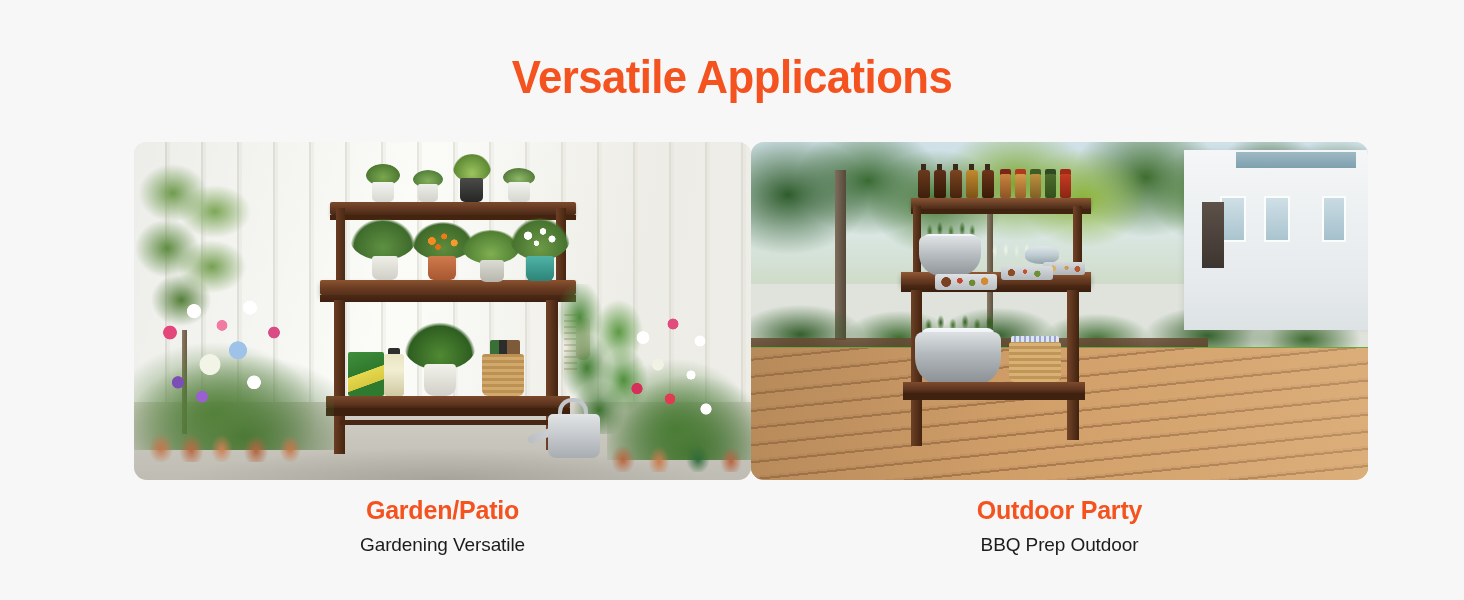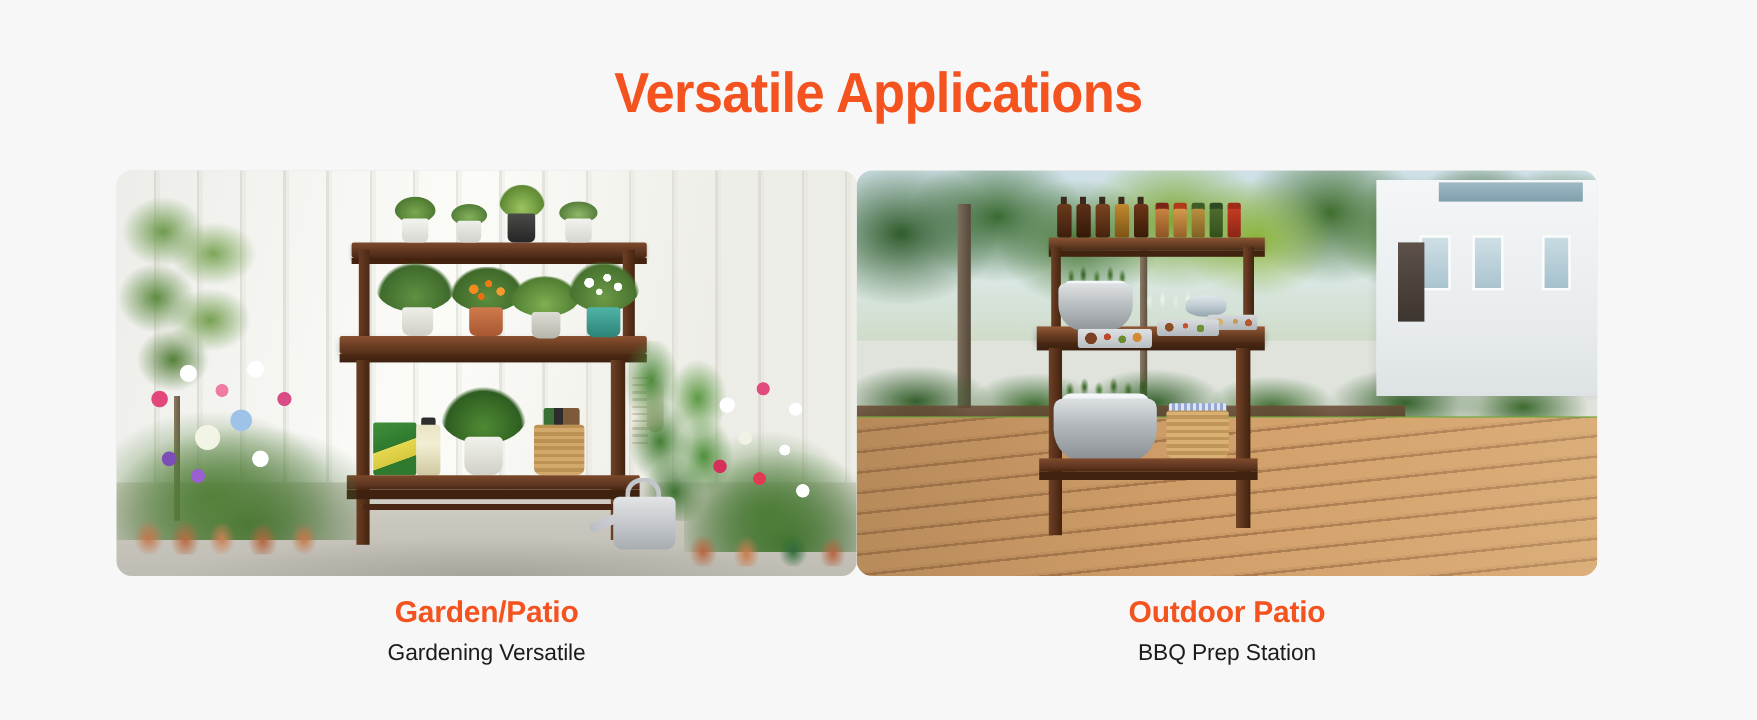--- a/index.html
+++ b/index.html
@@ -22,21 +22,21 @@
     line-height:1.05;
     transform:scaleX(0.93);
     transform-origin:center top;
     white-space:nowrap;
   }
 
   
   .cards {
     position:absolute; top:142px; left:97px;
     width:1271px; height:420px;
-    display:flex; justify-content:flex-start;
+    display:flex; justify-content:flex-end;
   }
   .card { width:617px; display:flex; flex-direction:column; align-items:center; }
 
   .photo {
     width:617px; height:338px;
     border-radius:13px;
     overflow:hidden;
     position:relative;
     background:#dfe3dc;
   }
@@ -621,18 +621,18 @@
           <div class="ct-bigtub-ice"></div>
           <div class="ct-bigtub"></div>
           <div class="ct-basket-lin"></div>
           <div class="ct-basket"></div>
 
           <div class="ct-botshelf"></div>
           <div class="ct-botshelf-edge"></div>
         </div>
       </div>
 
-      <div class="cap-title">Outdoor Patio</div>
-      <div class="cap-sub">BBQ Prep Station</div>
+      <div class="cap-title">Outdoor Party</div>
+      <div class="cap-sub">BBQ Prep Outdoor</div>
     </div>
 
   </div>
 </div>
 
 </body></html>

